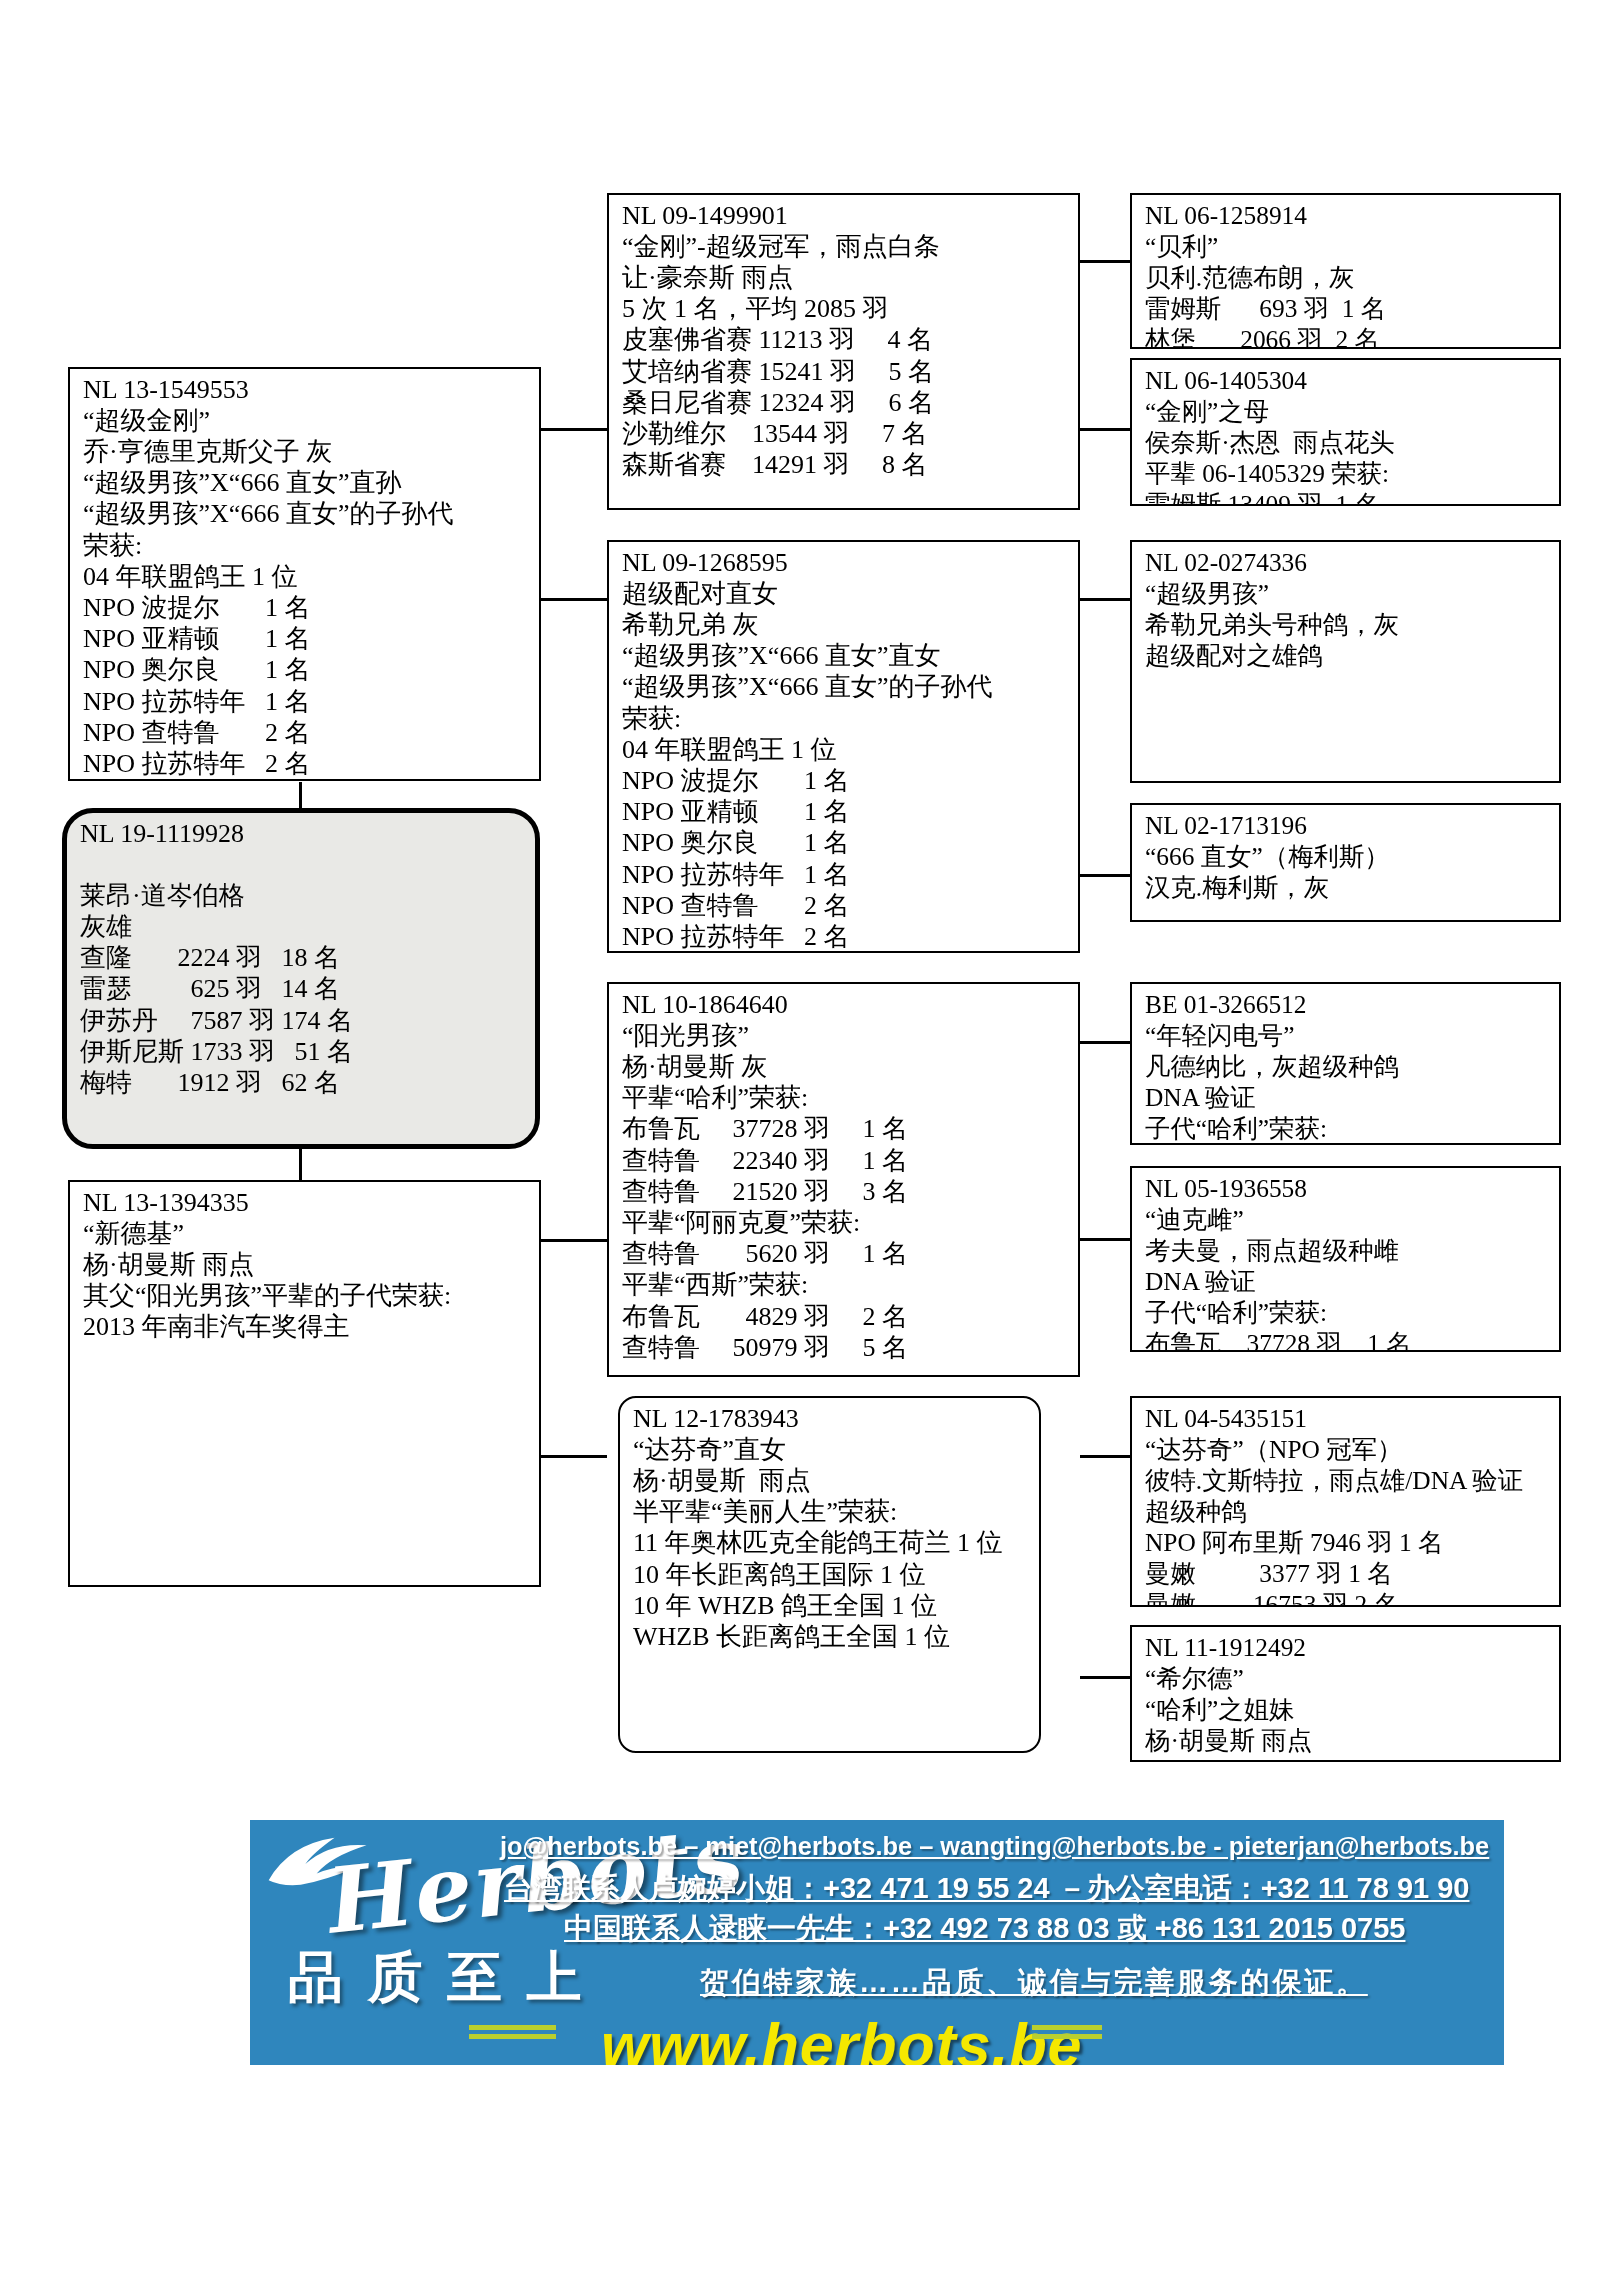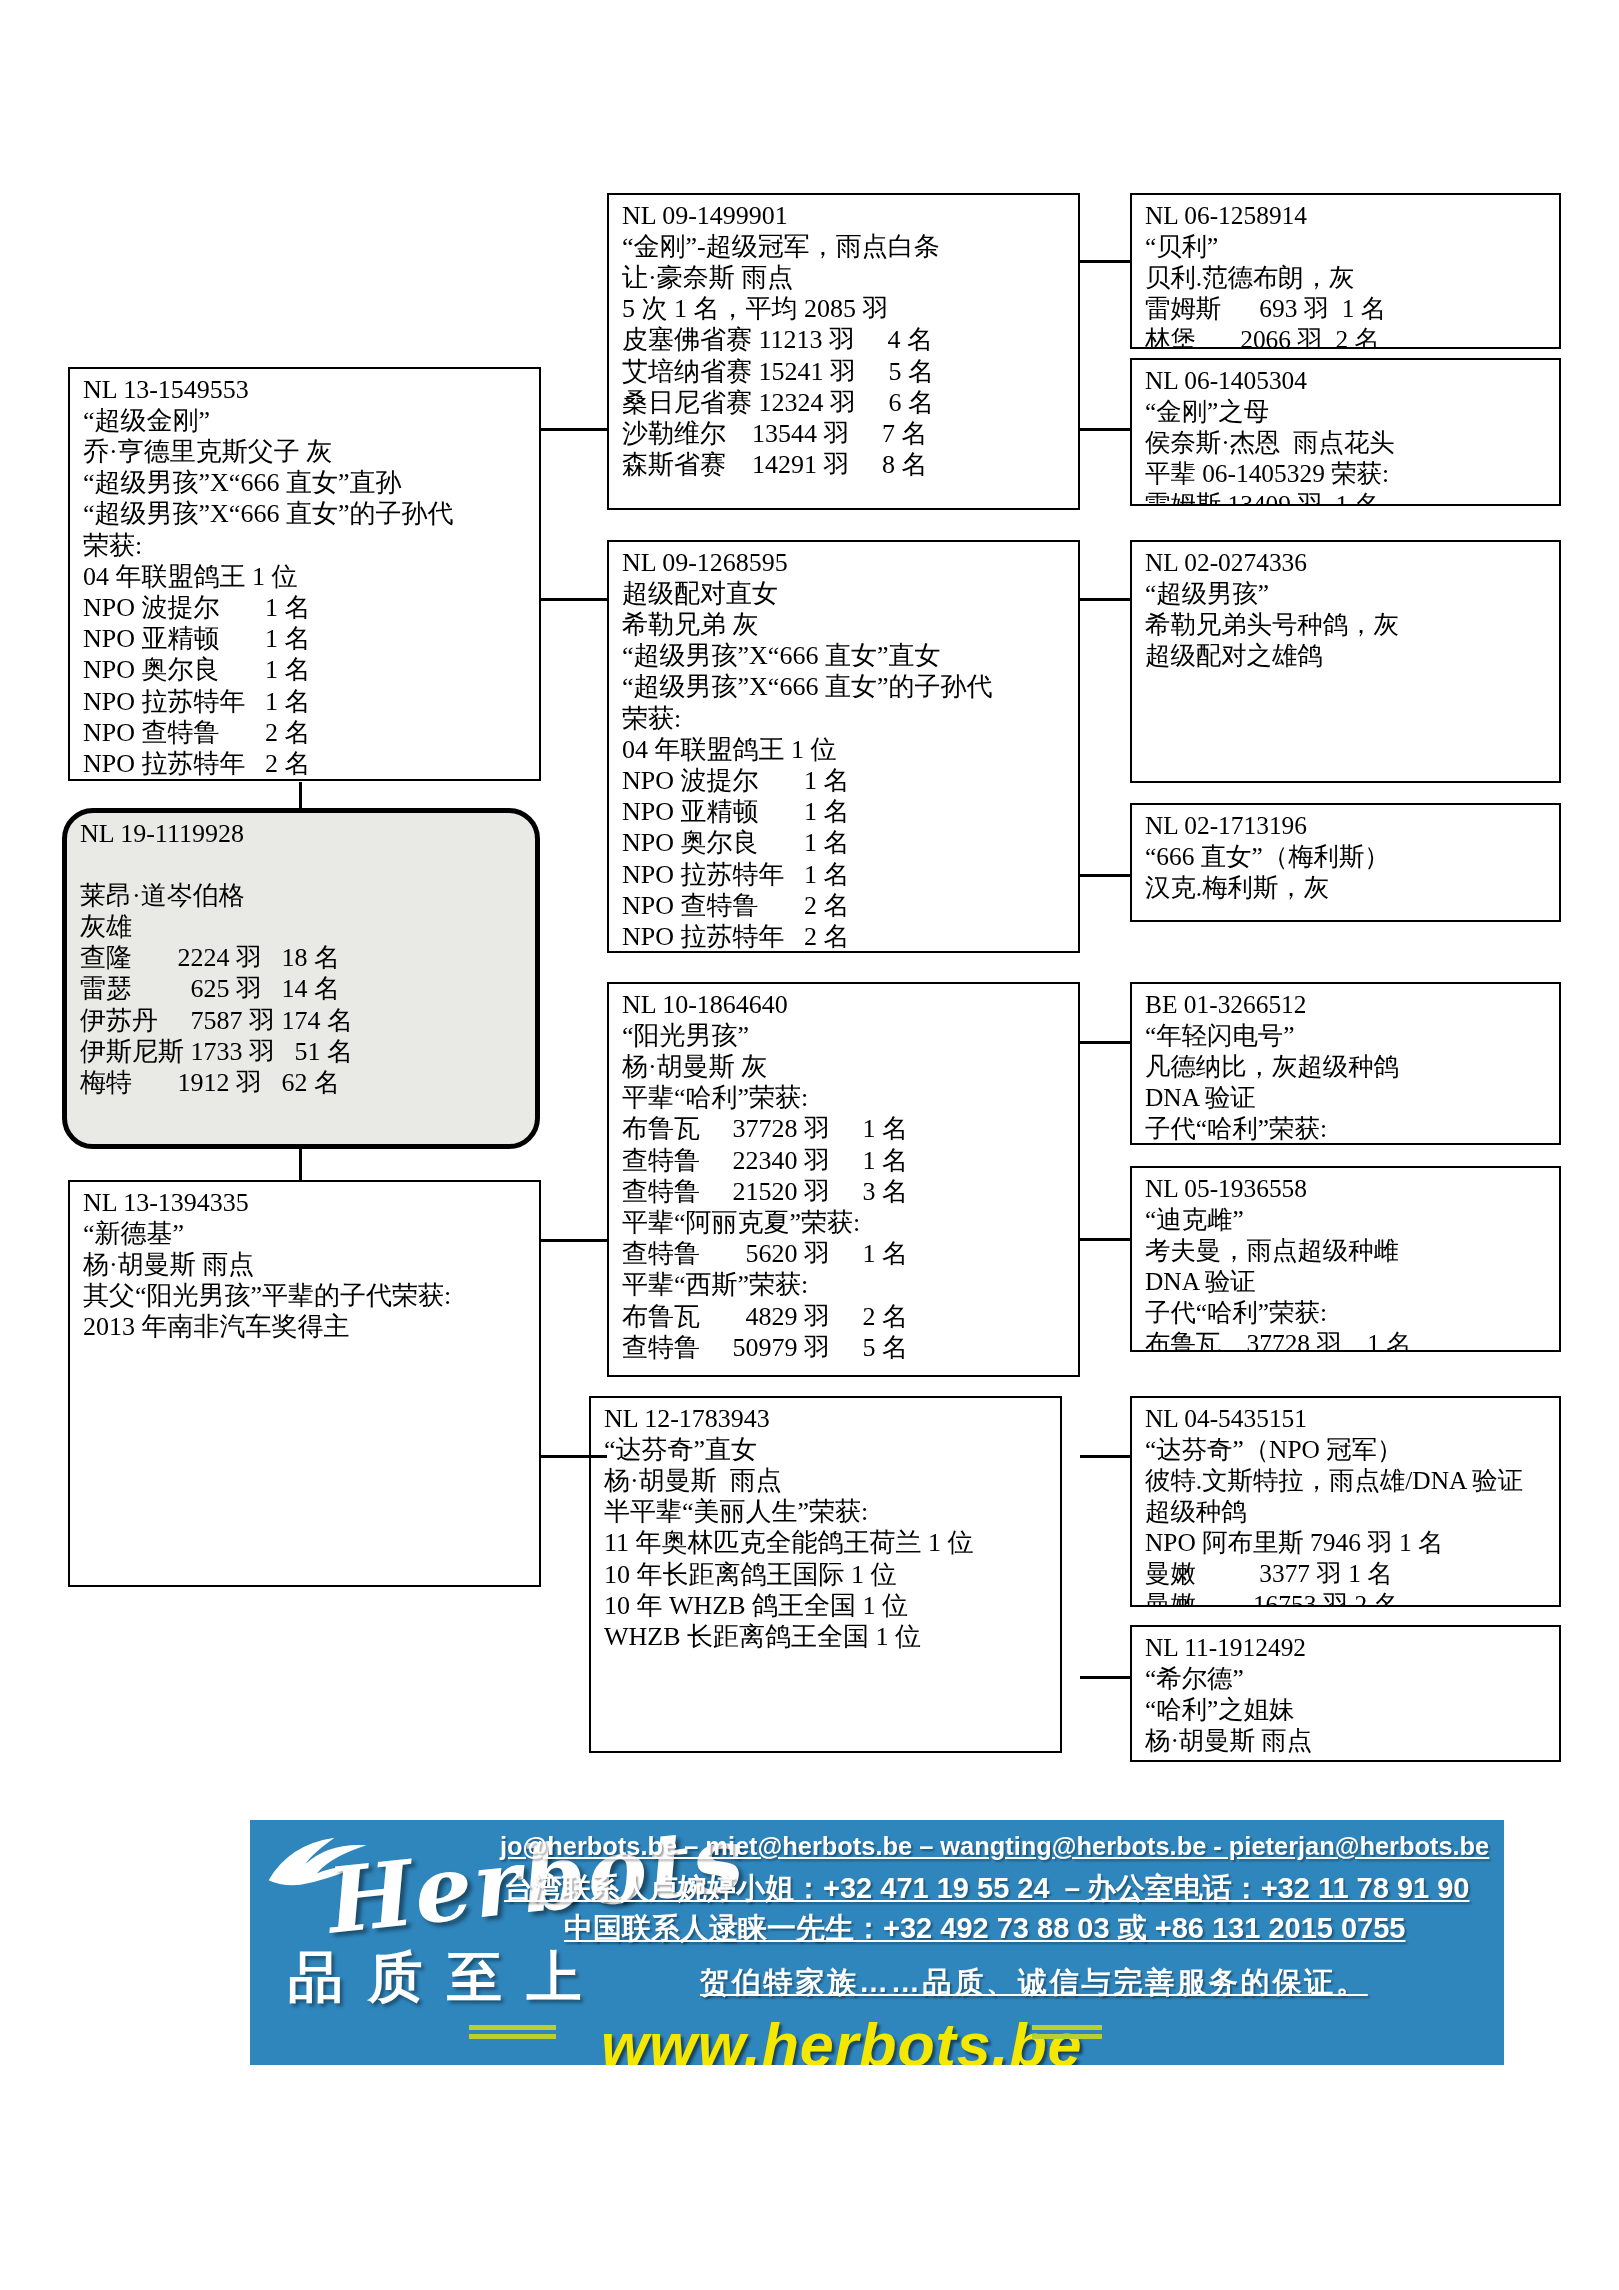--- a/index.html
+++ b/index.html
@@ -127,21 +127,21 @@
     <div class="line">布鲁瓦     37728 羽     1 名</div>
     <div class="line">查特鲁     22340 羽     1 名</div>
     <div class="line">查特鲁     21520 羽     3 名</div>
     <div class="line">平辈“阿丽克夏”荣获:</div>
     <div class="line">查特鲁       5620 羽     1 名</div>
     <div class="line">平辈“西斯”荣获:</div>
     <div class="line">布鲁瓦       4829 羽     2 名</div>
     <div class="line">查特鲁     50979 羽     5 名</div>
   </div>
 
-<div class="box" style="left:589px;top:1396px;width:473px;height:357px;">
+<div class="box" style="left:618px;top:1396px;width:423px;height:357px;border-radius:18px;">
     <div class="line">NL 12-1783943</div>
     <div class="line">“达芬奇”直女</div>
     <div class="line">杨·胡曼斯  雨点</div>
     <div class="line">半平辈“美丽人生”荣获:</div>
     <div class="line">11 年奥林匹克全能鸽王荷兰 1 位</div>
     <div class="line">10 年长距离鸽王国际 1 位</div>
     <div class="line">10 年 WHZB 鸽王全国 1 位</div>
     <div class="line">WHZB 长距离鸽王全国 1 位</div>
   </div>
 

